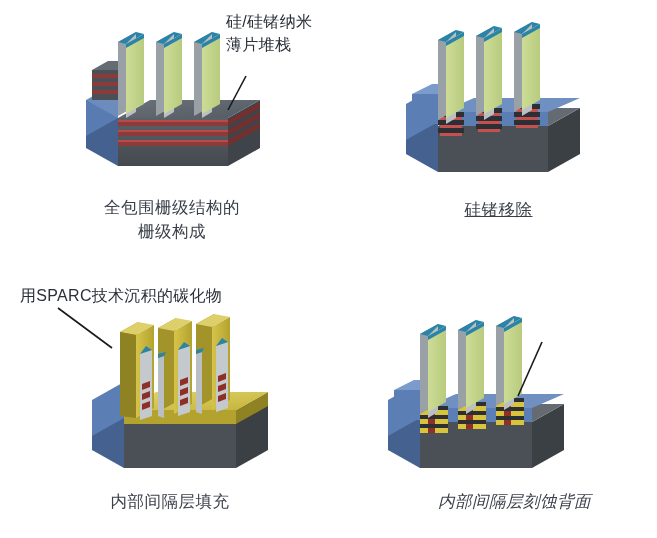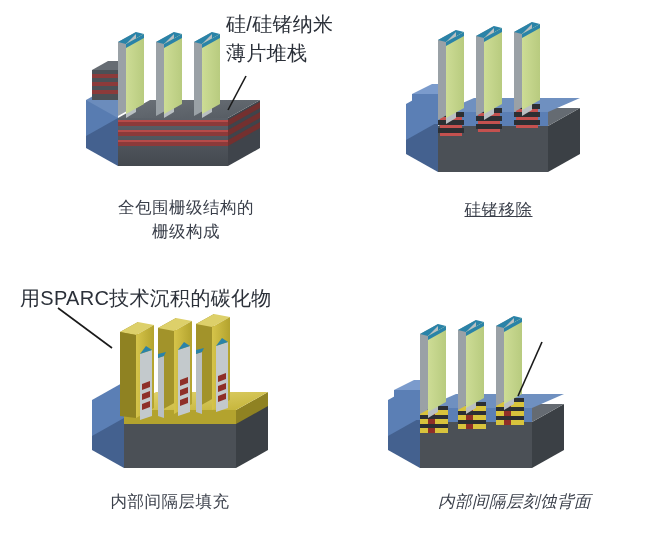--- a/index.html
+++ b/index.html
@@ -25,42 +25,42 @@
     position: absolute;
     text-align: center;
     font-size: 16.5px;
     line-height: 1.45;
     color: #3a3f4a;
     letter-spacing: 0.5px;
     white-space: pre;
   }
   .annot {
     position: absolute;
-    font-size: 20px;
+    font-size: 16px;
     line-height: 1.45;
     color: #2b3039;
     letter-spacing: 0.3px;
     white-space: pre;
   }
   .leader {
     position: absolute;
     overflow: visible;
   }
   
   #panel-1 { left: 0px;   top: 0px;   width: 340px; height: 270px; }
   #panel-2 { left: 340px; top: 0px;   width: 317px; height: 270px; }
   #panel-3 { left: 0px;   top: 262px; width: 340px; height: 276px; padding-left: 26px; }
   #panel-4 { left: 340px; top: 262px; width: 317px; height: 276px; }
 
   #fig-1 { left: 78px;  top: 8px;   width: 190px; height: 175px; }
   #fig-2 { left: 58px;  top: 8px;   width: 190px; height: 180px; }
   #fig-3 { left: 84px;  top: 36px;  width: 190px; height: 186px; }
   #fig-4 { left: 40px;  top: 38px;  width: 190px; height: 186px; }
 
-  #cap-1 { left: 16px;   top: 196px; width: 340px; }
+  #cap-1 { left: 2px;   top: 196px; width: 340px; }
   #cap-2 { left: 0px;   top: 198px; width: 317px; text-decoration: underline; }
   #cap-3 { left: 0px;   top: 228px; width: 340px; }
   #cap-4 { left: 16px;   top: 228px; width: 317px; font-style: italic; }
 
   #annot-1 { left: 226px; top: 10px;  width: 112px; }
   #annot-3 { left: 20px;  top: 22px;  width: 250px; }
   #annot-4 { left: 196px; top: 58px;  width: 120px; }
 
   #leader-1 { left: 0px; top: 0px; width: 340px; height: 270px; }
   #leader-3 { left: 0px; top: 0px; width: 340px; height: 276px; }

